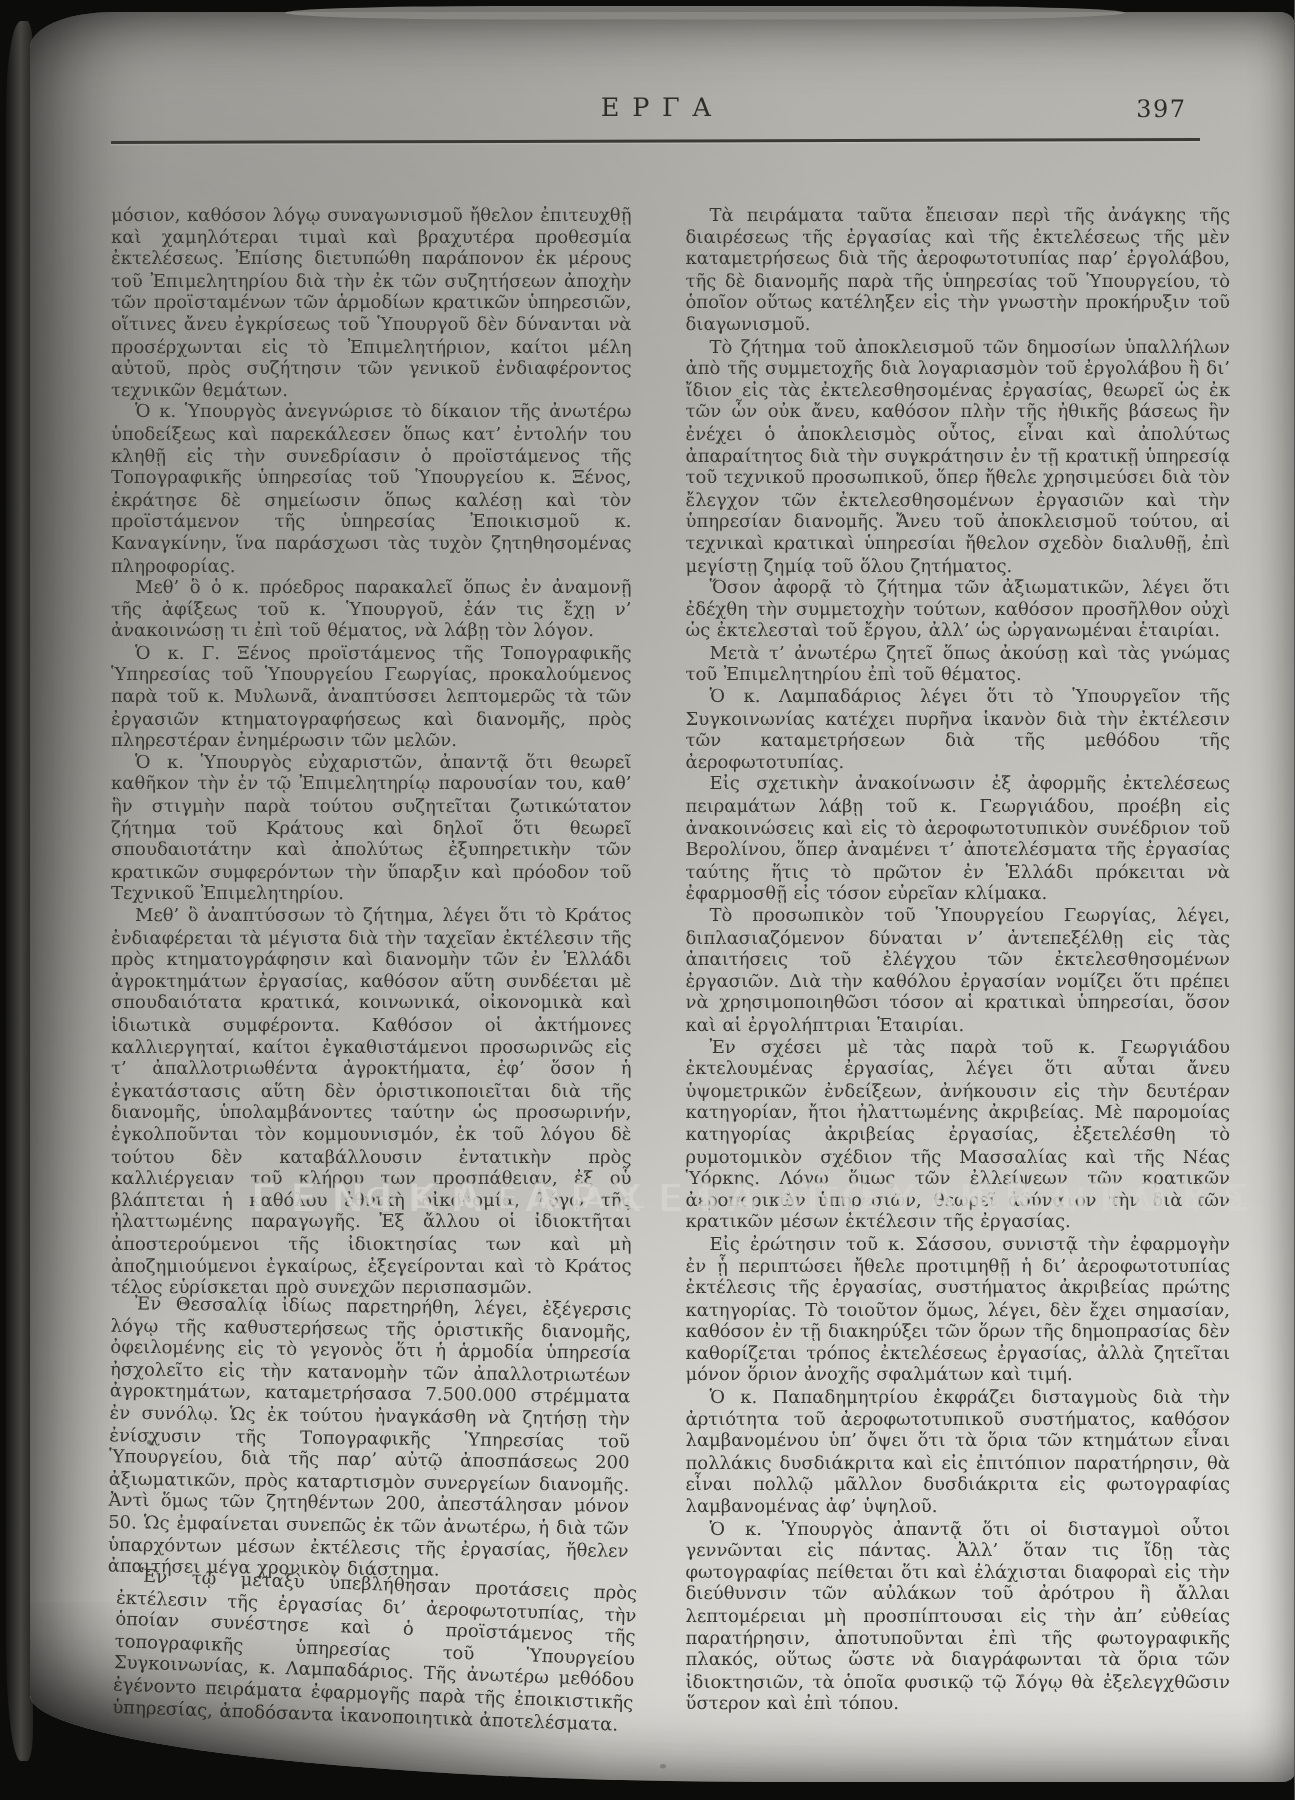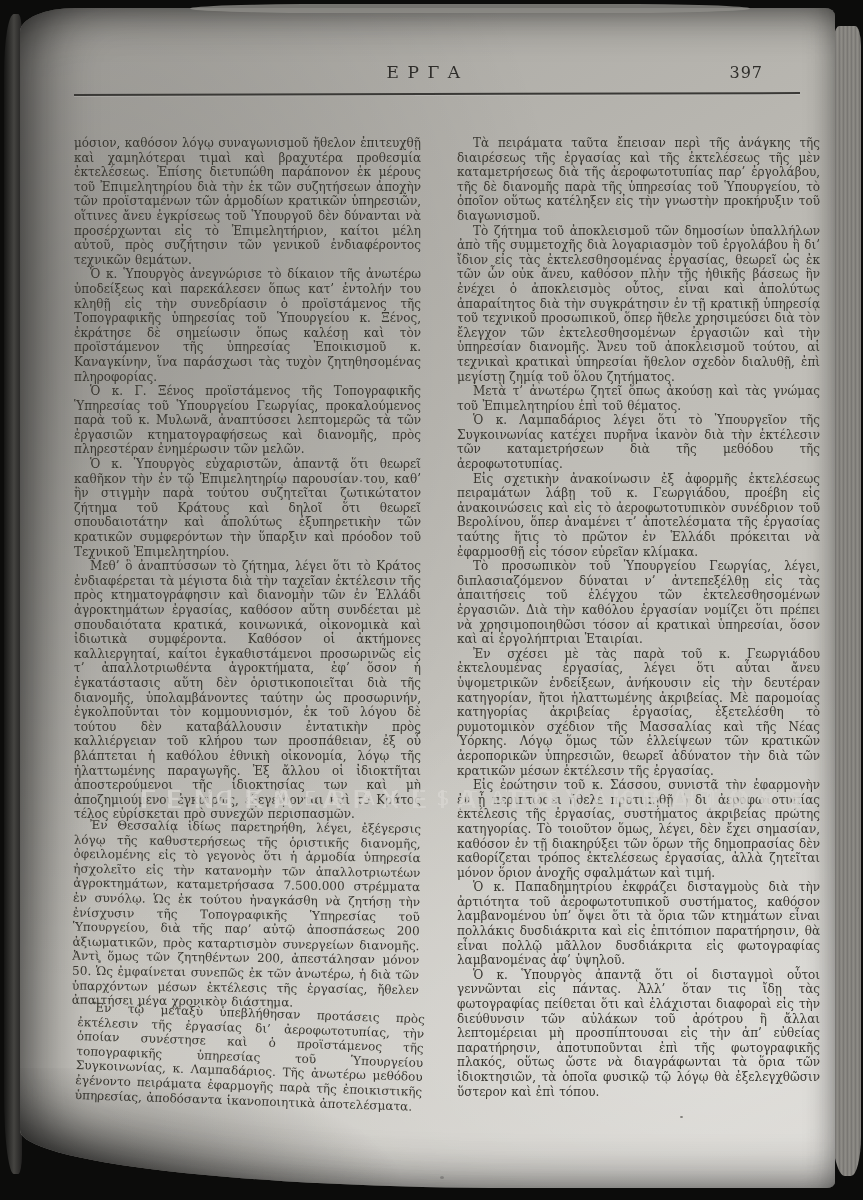--- a/index.html
+++ b/index.html
@@ -32,20 +32,21 @@
       linear-gradient(150deg,#a8a6a1 0%,#b9b7b1 35%,#c8c6c0 65%,#d7d5d0 100%);
     border-top-left-radius:55px 24px;
     border-top-right-radius:10px 8px;
     border-bottom-right-radius:8px 6px;
     border-bottom-left-radius:500px 58px;
     box-shadow:
       inset 44px 0 60px -26px rgba(8,8,8,0.6),
       inset -16px 0 28px -14px rgba(15,15,15,0.35),
       inset 0 26px 44px -24px rgba(8,8,8,0.55),
       inset 0 -34px 46px -30px rgba(8,8,8,0.45);
+    padding-left: 28px;
   }
   .top-sliver{
     position:absolute;left:170px;top:-4px;width:560px;height:9px;
     background:#8f8d88;border-radius:50% / 100%;opacity:.8;
   }
   .curl-shade{
     position:absolute;left:0;bottom:0;width:540px;height:120px;
     background:radial-gradient(115% 170% at 0% 100%, rgba(8,8,8,0.5), rgba(8,8,8,0) 62%);
     border-bottom-left-radius:500px 58px;
     pointer-events:none;
@@ -108,30 +109,32 @@
   <div class="page">
     <div class="top-sliver"></div>
 
     <div class="page-title">ΕΡΓΑ</div>
     <div class="page-number">397</div>
     <div class="rule"></div>
 
     <div class="col col-left">
       <p class="noindent">μόσιον, καθόσον λόγῳ συναγωνισμοῦ ἤθελον ἐπιτευχθῇ καὶ χαμηλότεραι τιμαὶ καὶ βραχυτέρα προθεσμία ἐκτελέσεως. Ἐπίσης διετυπώθη παράπονον ἐκ μέρους τοῦ Ἐπιμελητηρίου διὰ τὴν ἐκ τῶν συζητήσεων ἀποχὴν τῶν προϊσταμένων τῶν ἁρμοδίων κρατικῶν ὑπηρεσιῶν, οἵτινες ἄνευ ἐγκρίσεως τοῦ Ὑπουργοῦ δὲν δύνανται νὰ προσέρχωνται εἰς τὸ Ἐπιμελητήριον, καίτοι μέλη αὐτοῦ, πρὸς συζήτησιν τῶν γενικοῦ ἐνδιαφέροντος τεχνικῶν θεμάτων.</p>
       <p>Ὁ κ. Ὑπουργὸς ἀνεγνώρισε τὸ δίκαιον τῆς ἀνωτέρω ὑποδείξεως καὶ παρεκάλεσεν ὅπως κατ’ ἐντολήν του κληθῇ εἰς τὴν συνεδρίασιν ὁ προϊστάμενος τῆς Τοπογραφικῆς ὑπηρεσίας τοῦ Ὑπουργείου κ. Ξένος, ἐκράτησε δὲ σημείωσιν ὅπως καλέσῃ καὶ τὸν προϊστάμενον τῆς ὑπηρεσίας Ἐποικισμοῦ κ. Καναγκίνην, ἵνα παράσχωσι τὰς τυχὸν ζητηθησομένας πληροφορίας.</p>
+      <p>Μεθ’ ὃ ὁ κ. πρόεδρος παρακαλεῖ ὅπως ἐν ἀναμονῇ τῆς ἀφίξεως τοῦ κ. Ὑπουργοῦ, ἐάν τις ἔχῃ ν’ ἀνακοινώσῃ τι ἐπὶ τοῦ θέματος, νὰ λάβῃ τὸν λόγον.</p>
       <p>Ὁ κ. Γ. Ξένος προϊστάμενος τῆς Τοπογραφικῆς Ὑπηρεσίας τοῦ Ὑπουργείου Γεωργίας, προκαλούμενος παρὰ τοῦ κ. Μυλωνᾶ, ἀναπτύσσει λεπτομερῶς τὰ τῶν ἐργασιῶν κτηματογραφήσεως καὶ διανομῆς, πρὸς πληρεστέραν ἐνημέρωσιν τῶν μελῶν.</p>
       <p>Ὁ κ. Ὑπουργὸς εὐχαριστῶν, ἀπαντᾷ ὅτι θεωρεῖ καθῆκον τὴν ἐν τῷ Ἐπιμελητηρίῳ παρουσίαν του, καθ’ ἣν στιγμὴν παρὰ τούτου συζητεῖται ζωτικώτατον ζήτημα τοῦ Κράτους καὶ δηλοῖ ὅτι θεωρεῖ σπουδαιοτάτην καὶ ἀπολύτως ἐξυπηρετικὴν τῶν κρατικῶν συμφερόντων τὴν ὕπαρξιν καὶ πρόοδον τοῦ Τεχνικοῦ Ἐπιμελητηρίου.</p>
       <p>Μεθ’ ὃ ἀναπτύσσων τὸ ζήτημα, λέγει ὅτι τὸ Κράτος ἐνδιαφέρεται τὰ μέγιστα διὰ τὴν ταχεῖαν ἐκτέλεσιν τῆς πρὸς κτηματογράφησιν καὶ διανομὴν τῶν ἐν Ἑλλάδι ἀγροκτημάτων ἐργασίας, καθόσον αὕτη συνδέεται μὲ σπουδαιότατα κρατικά, κοινωνικά, οἰκονομικὰ καὶ ἰδιωτικὰ συμφέροντα. Καθόσον οἱ ἀκτήμονες καλλιεργηταί, καίτοι ἐγκαθιστάμενοι προσωρινῶς εἰς τ’ ἀπαλλοτριωθέντα ἀγροκτήματα, ἐφ’ ὅσον ἡ ἐγκατάστασις αὕτη δὲν ὁριστικοποιεῖται διὰ τῆς διανομῆς, ὑπολαμβάνοντες ταύτην ὡς προσωρινήν, ἐγκολποῦνται τὸν κομμουνισμόν, ἐκ τοῦ λόγου δὲ τούτου δὲν καταβάλλουσιν ἐντατικὴν πρὸς καλλιέργειαν τοῦ κλήρου των προσπάθειαν, ἐξ οὗ βλάπτεται ἡ καθόλου ἐθνικὴ οἰκονομία, λόγῳ τῆς ἠλαττωμένης παραγωγῆς. Ἐξ ἄλλου οἱ ἰδιοκτῆται ἀποστερούμενοι τῆς ἰδιοκτησίας των καὶ μὴ ἀποζημιούμενοι ἐγκαίρως, ἐξεγείρονται καὶ τὸ Κράτος τέλος εὑρίσκεται πρὸ συνεχῶν περισπασμῶν.</p>
       <p class="tilt-a">Ἐν Θεσσαλίᾳ ἰδίως παρετηρήθη, λέγει, ἐξέγερσις λόγῳ τῆς καθυστερήσεως τῆς ὁριστικῆς διανομῆς, ὀφειλομένης εἰς τὸ γεγονὸς ὅτι ἡ ἁρμοδία ὑπηρεσία ἠσχολεῖτο εἰς τὴν κατανομὴν τῶν ἀπαλλοτριωτέων ἀγροκτημάτων, καταμετρήσασα 7.500.000 στρέμματα ἐν συνόλῳ. Ὡς ἐκ τούτου ἠναγκάσθη νὰ ζητήσῃ τὴν ἐνίσχυσιν τῆς Τοπογραφικῆς Ὑπηρεσίας τοῦ Ὑπουργείου, διὰ τῆς παρ’ αὐτῷ ἀποσπάσεως 200 ἀξιωματικῶν, πρὸς καταρτισμὸν συνεργείων διανομῆς. Ἀντὶ ὅμως τῶν ζητηθέντων 200, ἀπεστάλησαν μόνον 50. Ὡς ἐμφαίνεται συνεπῶς ἐκ τῶν ἀνωτέρω, ἡ διὰ τῶν ὑπαρχόντων μέσων ἐκτέλεσις τῆς ἐργασίας, ἤθελεν ἀπαιτήσει μέγα χρονικὸν διάστημα.</p>
       <p class="tilt-b">Ἐν τῷ μεταξὺ ὑπεβλήθησαν προτάσεις πρὸς ἐκτέλεσιν τῆς ἐργασίας δι’ ἀεροφωτοτυπίας, τὴν ὁποίαν συνέστησε καὶ ὁ προϊστάμενος τῆς τοπογραφικῆς ὑπηρεσίας τοῦ Ὑπουργείου Συγκοινωνίας, κ. Λαμπαδάριος. Τῆς ἀνωτέρω μεθόδου ἐγένοντο πειράματα ἐφαρμογῆς παρὰ τῆς ἐποικιστικῆς ὑπηρεσίας, ἀποδόσαντα ἱκανοποιητικὰ ἀποτελέσματα.</p>
     </div>
 
     <div class="col col-right">
       <p>Τὰ πειράματα ταῦτα ἔπεισαν περὶ τῆς ἀνάγκης τῆς διαιρέσεως τῆς ἐργασίας καὶ τῆς ἐκτελέσεως τῆς μὲν καταμετρήσεως διὰ τῆς ἀεροφωτοτυπίας παρ’ ἐργολάβου, τῆς δὲ διανομῆς παρὰ τῆς ὑπηρεσίας τοῦ Ὑπουργείου, τὸ ὁποῖον οὕτως κατέληξεν εἰς τὴν γνωστὴν προκήρυξιν τοῦ διαγωνισμοῦ.</p>
       <p>Τὸ ζήτημα τοῦ ἀποκλεισμοῦ τῶν δημοσίων ὑπαλλήλων ἀπὸ τῆς συμμετοχῆς διὰ λογαριασμὸν τοῦ ἐργολάβου ἢ δι’ ἴδιον εἰς τὰς ἐκτελεσθησομένας ἐργασίας, θεωρεῖ ὡς ἐκ τῶν ὧν οὐκ ἄνευ, καθόσον πλὴν τῆς ἠθικῆς βάσεως ἣν ἐνέχει ὁ ἀποκλεισμὸς οὗτος, εἶναι καὶ ἀπολύτως ἀπαραίτητος διὰ τὴν συγκράτησιν ἐν τῇ κρατικῇ ὑπηρεσίᾳ τοῦ τεχνικοῦ προσωπικοῦ, ὅπερ ἤθελε χρησιμεύσει διὰ τὸν ἔλεγχον τῶν ἐκτελεσθησομένων ἐργασιῶν καὶ τὴν ὑπηρεσίαν διανομῆς. Ἄνευ τοῦ ἀποκλεισμοῦ τούτου, αἱ τεχνικαὶ κρατικαὶ ὑπηρεσίαι ἤθελον σχεδὸν διαλυθῇ, ἐπὶ μεγίστῃ ζημίᾳ τοῦ ὅλου ζητήματος.</p>
+      <p>Ὅσον ἀφορᾷ τὸ ζήτημα τῶν ἀξιωματικῶν, λέγει ὅτι ἐδέχθη τὴν συμμετοχὴν τούτων, καθόσον προσῆλθον οὐχὶ ὡς ἐκτελεσταὶ τοῦ ἔργου, ἀλλ’ ὡς ὠργανωμέναι ἑταιρίαι.</p>
       <p>Μετὰ τ’ ἀνωτέρω ζητεῖ ὅπως ἀκούσῃ καὶ τὰς γνώμας τοῦ Ἐπιμελητηρίου ἐπὶ τοῦ θέματος.</p>
       <p>Ὁ κ. Λαμπαδάριος λέγει ὅτι τὸ Ὑπουργεῖον τῆς Συγκοινωνίας κατέχει πυρῆνα ἱκανὸν διὰ τὴν ἐκτέλεσιν τῶν καταμετρήσεων διὰ τῆς μεθόδου τῆς ἀεροφωτοτυπίας.</p>
       <p>Εἰς σχετικὴν ἀνακοίνωσιν ἐξ ἀφορμῆς ἐκτελέσεως πειραμάτων λάβῃ τοῦ κ. Γεωργιάδου, προέβη εἰς ἀνακοινώσεις καὶ εἰς τὸ ἀεροφωτοτυπικὸν συνέδριον τοῦ Βερολίνου, ὅπερ ἀναμένει τ’ ἀποτελέσματα τῆς ἐργασίας ταύτης ἥτις τὸ πρῶτον ἐν Ἑλλάδι πρόκειται νὰ ἐφαρμοσθῇ εἰς τόσον εὐρεῖαν κλίμακα.</p>
       <p>Τὸ προσωπικὸν τοῦ Ὑπουργείου Γεωργίας, λέγει, διπλασιαζόμενον δύναται ν’ ἀντεπεξέλθῃ εἰς τὰς ἀπαιτήσεις τοῦ ἐλέγχου τῶν ἐκτελεσθησομένων ἐργασιῶν. Διὰ τὴν καθόλου ἐργασίαν νομίζει ὅτι πρέπει νὰ χρησιμοποιηθῶσι τόσον αἱ κρατικαὶ ὑπηρεσίαι, ὅσον καὶ αἱ ἐργολήπτριαι Ἑταιρίαι.</p>
       <p>Ἐν σχέσει μὲ τὰς παρὰ τοῦ κ. Γεωργιάδου ἐκτελουμένας ἐργασίας, λέγει ὅτι αὗται ἄνευ ὑψομετρικῶν ἐνδείξεων, ἀνήκουσιν εἰς τὴν δευτέραν κατηγορίαν, ἤτοι ἠλαττωμένης ἀκριβείας. Μὲ παρομοίας κατηγορίας ἀκριβείας ἐργασίας, ἐξετελέσθη τὸ ρυμοτομικὸν σχέδιον τῆς Μασσαλίας καὶ τῆς Νέας Ὑόρκης. Λόγῳ ὅμως τῶν ἐλλείψεων τῶν κρατικῶν ἀεροπορικῶν ὑπηρεσιῶν, θεωρεῖ ἀδύνατον τὴν διὰ τῶν κρατικῶν μέσων ἐκτέλεσιν τῆς ἐργασίας.</p>
       <p>Εἰς ἐρώτησιν τοῦ κ. Σάσσου, συνιστᾷ τὴν ἐφαρμογὴν ἐν ᾗ περιπτώσει ἤθελε προτιμηθῇ ἡ δι’ ἀεροφωτοτυπίας ἐκτέλεσις τῆς ἐργασίας, συστήματος ἀκριβείας πρώτης κατηγορίας. Τὸ τοιοῦτον ὅμως, λέγει, δὲν ἔχει σημασίαν, καθόσον ἐν τῇ διακηρύξει τῶν ὅρων τῆς δημοπρασίας δὲν καθορίζεται τρόπος ἐκτελέσεως ἐργασίας, ἀλλὰ ζητεῖται μόνον ὅριον ἀνοχῆς σφαλμάτων καὶ τιμή.</p>
       <p>Ὁ κ. Παπαδημητρίου ἐκφράζει δισταγμοὺς διὰ τὴν ἀρτιότητα τοῦ ἀεροφωτοτυπικοῦ συστήματος, καθόσον λαμβανομένου ὑπ’ ὄψει ὅτι τὰ ὅρια τῶν κτημάτων εἶναι πολλάκις δυσδιάκριτα καὶ εἰς ἐπιτόπιον παρατήρησιν, θὰ εἶναι πολλῷ μᾶλλον δυσδιάκριτα εἰς φωτογραφίας λαμβανομένας ἀφ’ ὑψηλοῦ.</p>
       <p>Ὁ κ. Ὑπουργὸς ἀπαντᾷ ὅτι οἱ δισταγμοὶ οὗτοι γεννῶνται εἰς πάντας. Ἀλλ’ ὅταν τις ἴδῃ τὰς φωτογραφίας πείθεται ὅτι καὶ ἐλάχισται διαφοραὶ εἰς τὴν διεύθυνσιν τῶν αὐλάκων τοῦ ἀρότρου ἢ ἄλλαι λεπτομέρειαι μὴ προσπίπτουσαι εἰς τὴν ἀπ’ εὐθείας παρατήρησιν, ἀποτυποῦνται ἐπὶ τῆς φωτογραφικῆς πλακός, οὕτως ὥστε νὰ διαγράφωνται τὰ ὅρια τῶν ἰδιοκτησιῶν, τὰ ὁποῖα φυσικῷ τῷ λόγῳ θὰ ἐξελεγχθῶσιν ὕστερον καὶ ἐπὶ τόπου.</p>
     </div>
 

